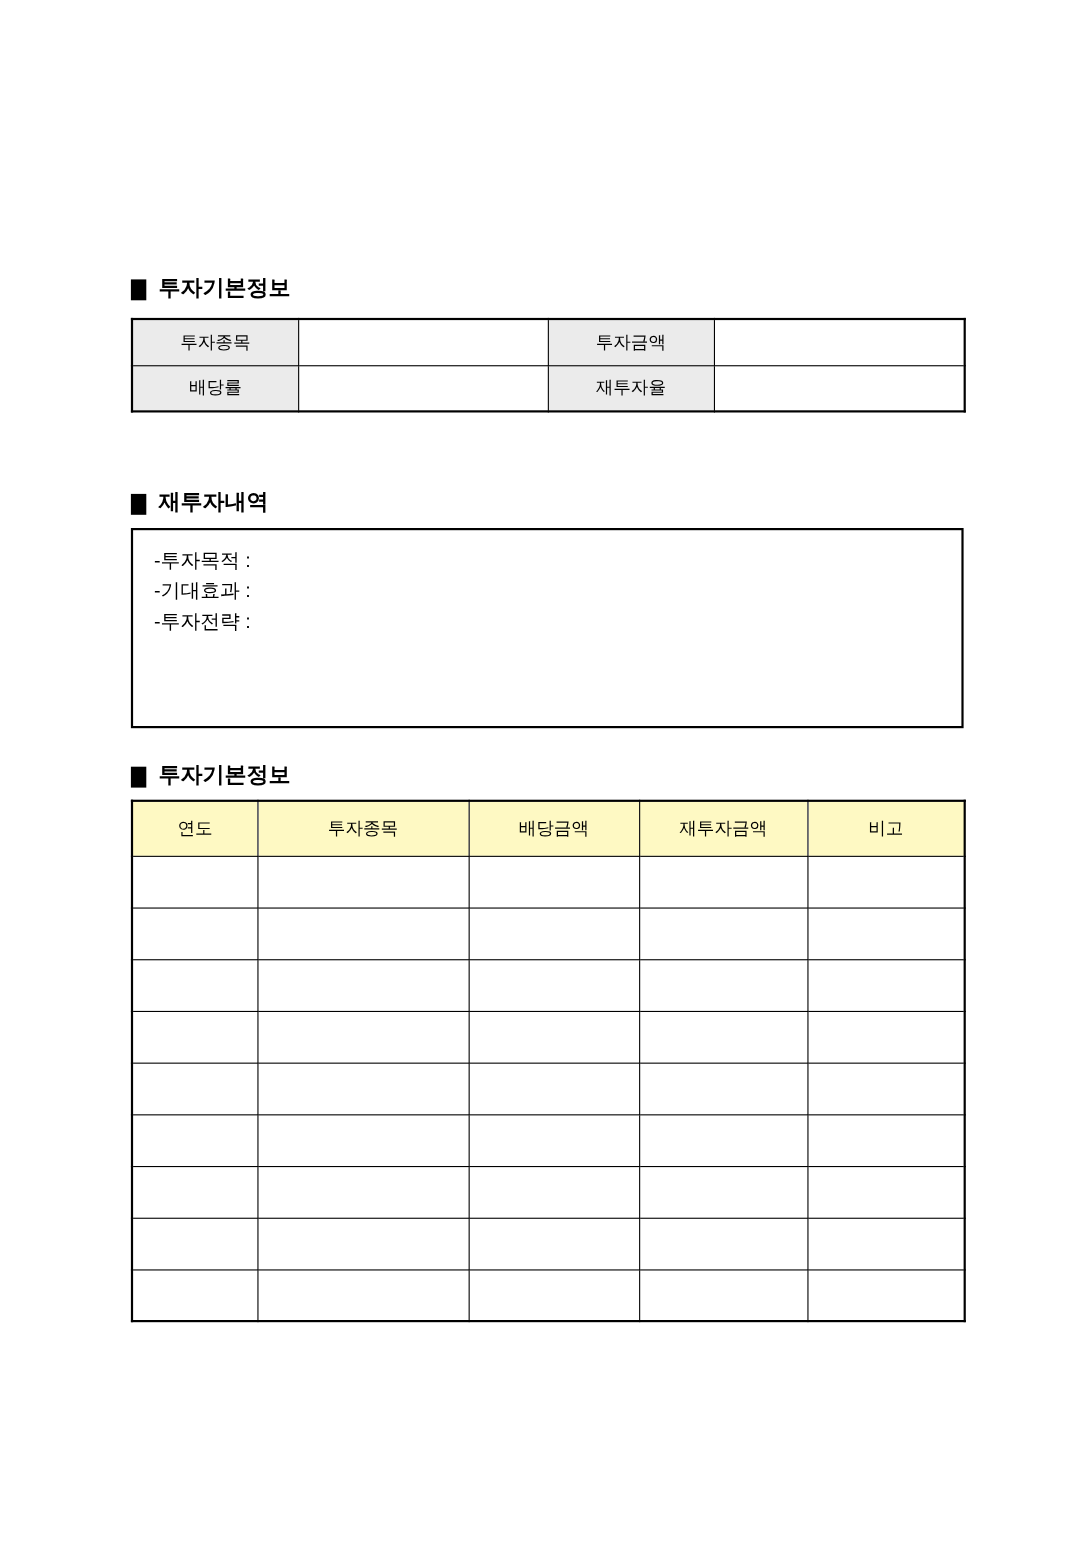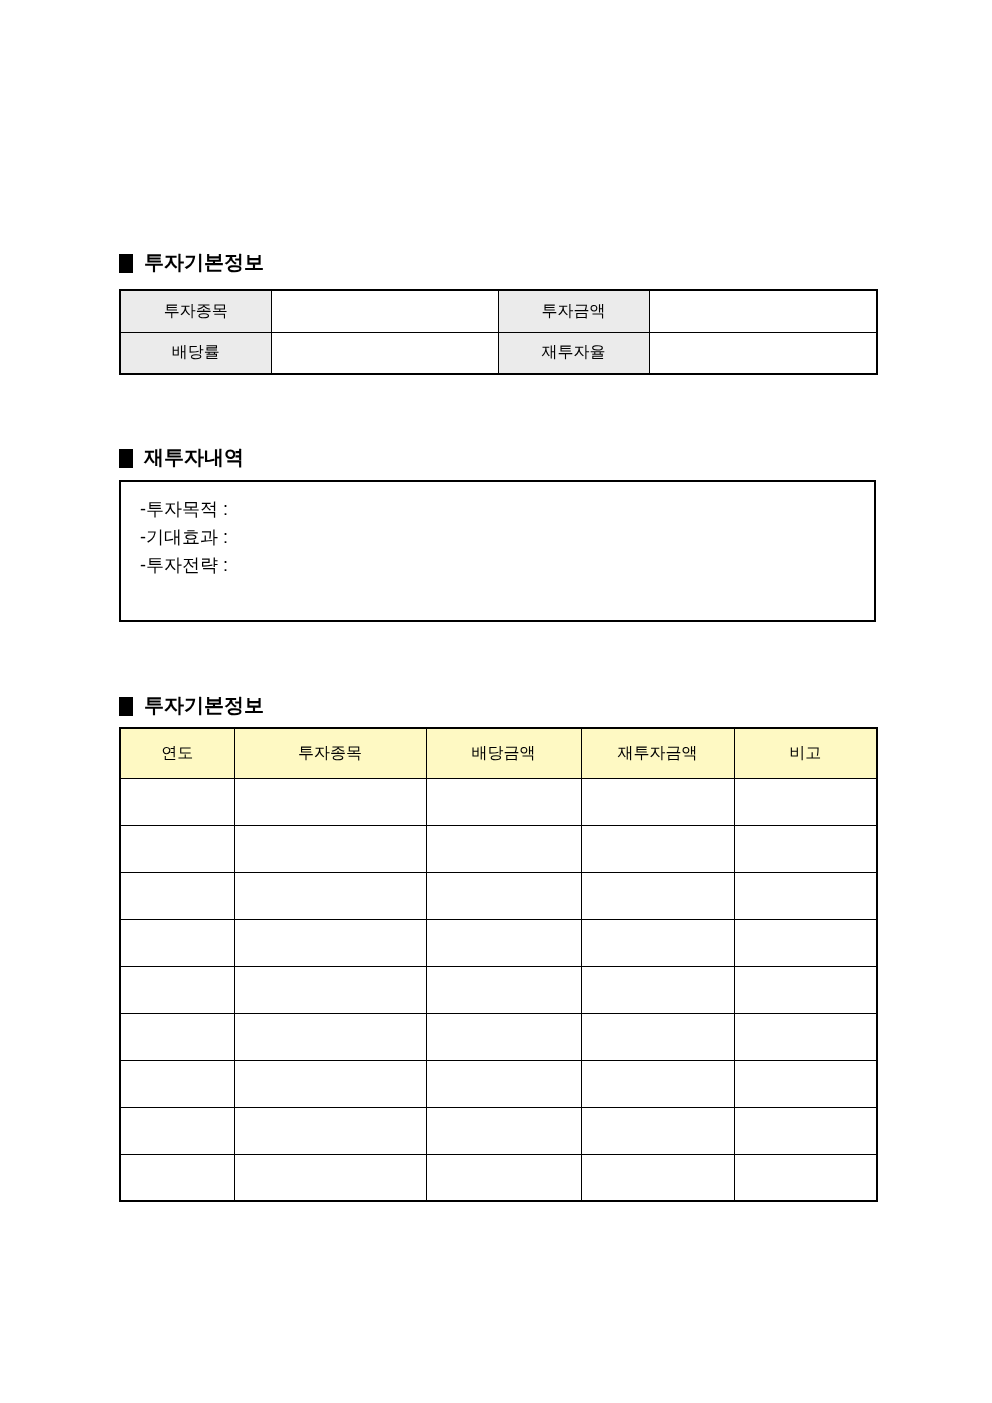--- a/index.html
+++ b/index.html
@@ -61,21 +61,21 @@
   .info-table td { height: 42px; }
   .info-table .lbl { background: #ebebeb; }
   .info-table .val { background: #ffffff; }
   .reinvest-table th { height: 50px; background: #fef9c3; }
   .reinvest-table td { height: 47px; background: #ffffff; }
   .strategy-box {
     position: absolute;
     left: 119px;
     top: 480px;
     width: 757px;
-    height: 142px;
+    height: 182px;
     border: 2px solid #000000;
     background: #ffffff;
     padding: 13px 16px 0 19px;
   }
   .strategy-line {
     font-size: 18px;
     line-height: 28px;
     text-align: left;
   }
 </style>

